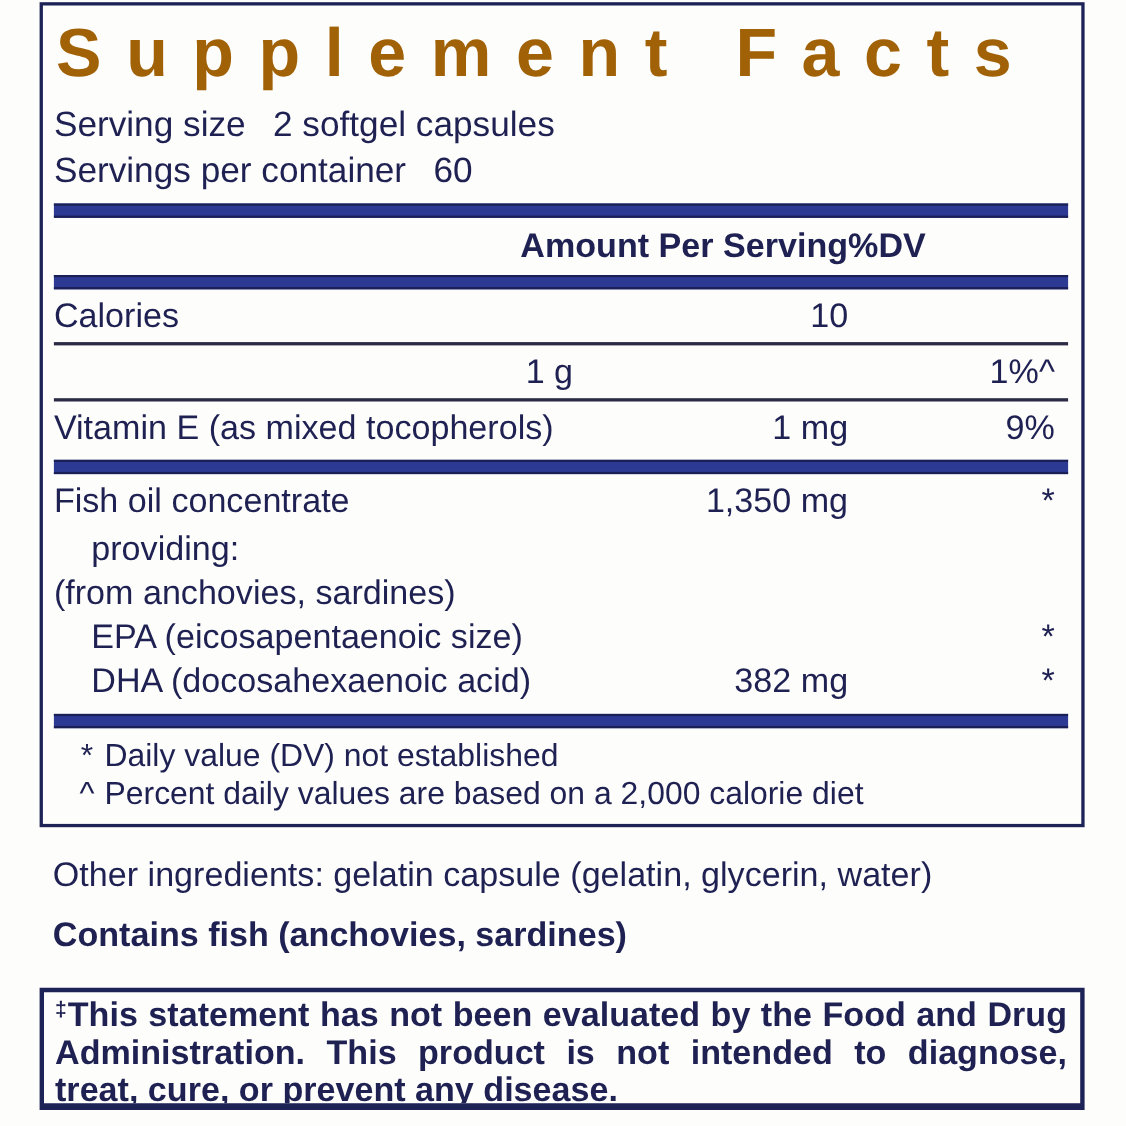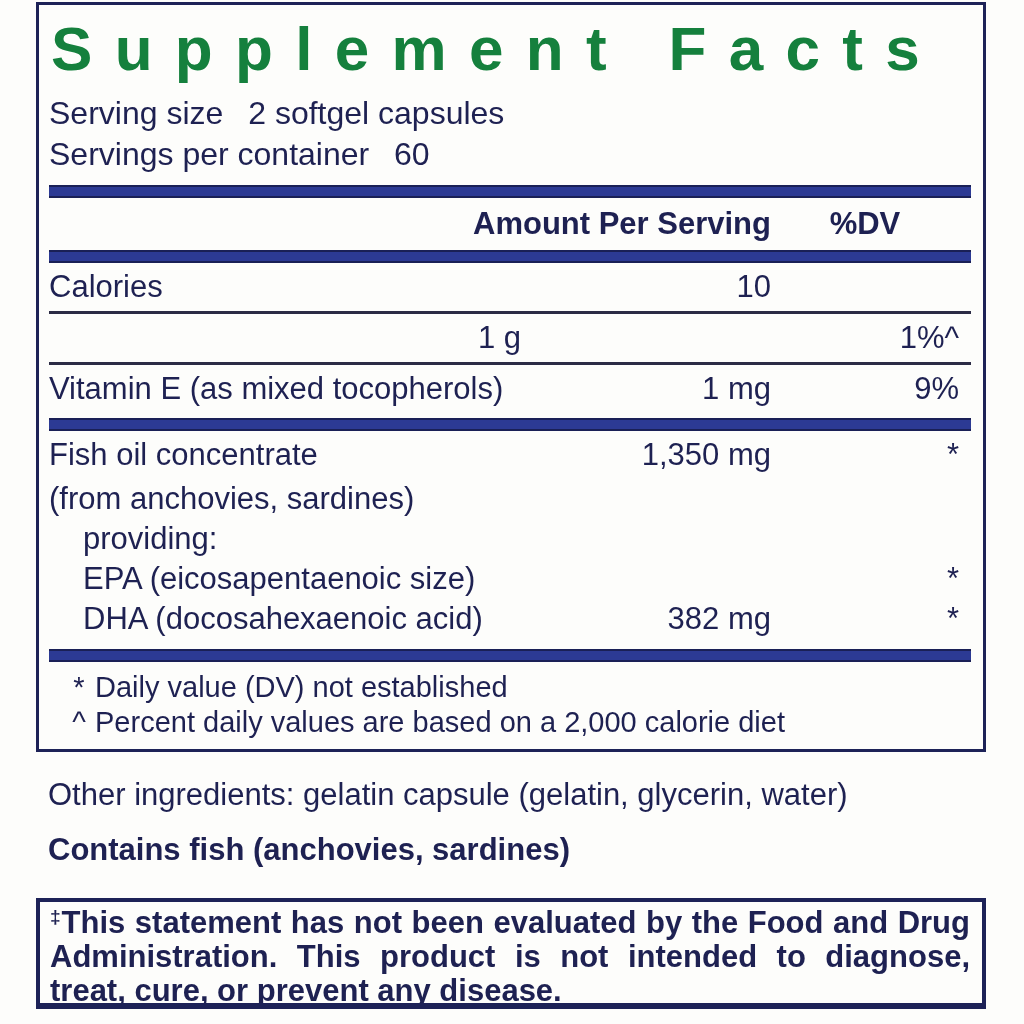--- a/index.html
+++ b/index.html
@@ -18,21 +18,21 @@
     position: absolute; left: 36px; top: 2px;
     width: 950px; height: 750px;
     box-sizing: border-box;
     border: 3px solid #1d2257;
     background: #fdfdfb;
     padding: 0 12px 0 10px;
     overflow: hidden;
   }
   .title {
     font-size: 62px; font-weight: bold;
-    color: #15803d;
+    color: #a16207;
     letter-spacing: 0.36em;
     line-height: 72px;
     margin: 8px 0 0 2px;
     white-space: nowrap;
   }
   .serving-block { margin-top: 8px; font-size: 32px; line-height: 41px; }
   .serving-line span { display: inline-block; }
   .serving-label { margin-right: 16px; }
 
   .bar {
@@ -46,21 +46,21 @@
   .bar-4 { margin-top: 10px; }
 
   .rule { height: 3px; background: #2b2b45; }
 
   .thead {
     display: grid; grid-template-columns: 1fr 200px;
     font-size: 31px; font-weight: bold;
     line-height: 38px; padding: 7px 0;
   }
   .thead .amount-head { text-align: right; }
-  .thead .dv-head { text-align: center; padding-right: 12px; }
+  .thead .dv-head { text-align: left; padding-right: 12px; }
 
   .row {
     display: grid; grid-template-columns: 1fr 200px;
     font-size: 31px; line-height: 38px;
     padding: 5px 0;
   }
   .row .name-amt { display: grid; grid-template-columns: 1fr 250px; }
   .row .amt { text-align: right; }
   .row .dv { text-align: right; padding-right: 12px; }
   .row.cont { padding: 1px 0; }
@@ -158,31 +158,31 @@
     <div class="bar bar-3"></div>
 
     <div class="row">
       <div class="name-amt">
         <span class="name">Fish oil concentrate</span>
         <span class="amt">1,350 mg</span>
       </div>
       <div class="dv">*</div>
     </div>
 
+    <div class="row cont indent">
+      <div class="name-amt">
+        <span class="name">providing:</span>
+        <span class="amt"></span>
+      </div>
+      <div class="dv"></div>
+    </div>
+
     <div class="row cont">
       <div class="name-amt">
         <span class="name">(from anchovies, sardines)</span>
-        <span class="amt"></span>
-      </div>
-      <div class="dv"></div>
-    </div>
-
-    <div class="row cont indent">
-      <div class="name-amt">
-        <span class="name">providing:</span>
         <span class="amt"></span>
       </div>
       <div class="dv"></div>
     </div>
 
     <div class="row cont indent">
       <div class="name-amt">
         <span class="name">EPA (eicosapentaenoic size)</span>
       </div>
       <div class="dv">*</div>

